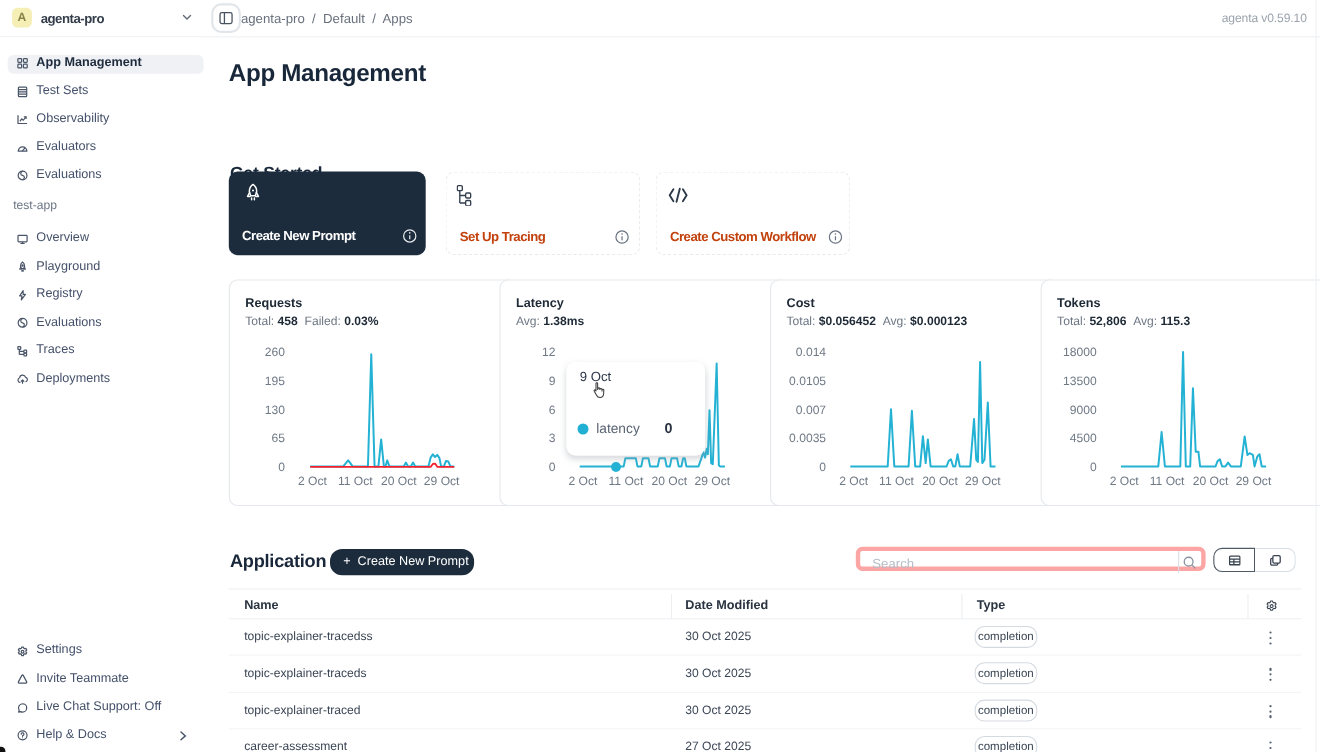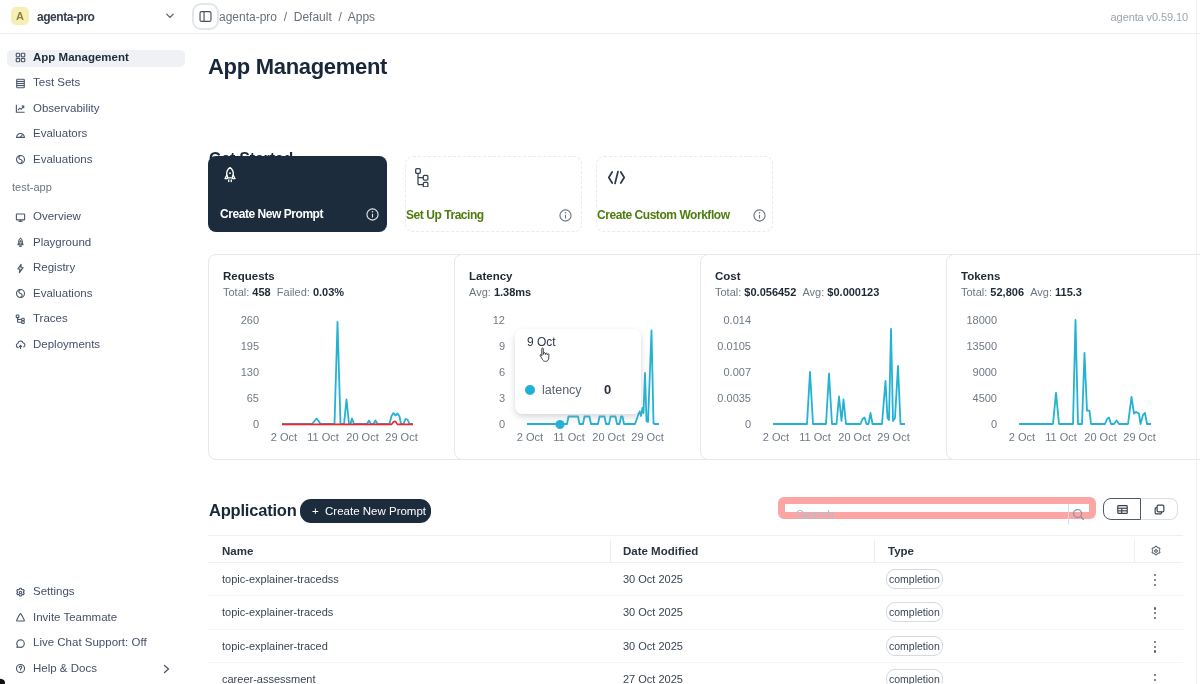--- a/index.html
+++ b/index.html
@@ -23,37 +23,37 @@
 .nav-lb { position:absolute; left:33px; top:2px; font-size:11.5px; color:#44506a; white-space:nowrap; }
 .nav-item.sel .nav-lb { color:#1e2b3d; font-weight:bold; }
 #grp-label { position:absolute; left:12px; top:147px; font-size:11px; color:#6b7685; }
 .chart { position:absolute; left:0; top:0; }
 .chart text { font-family:"Liberation Sans", sans-serif; font-size:11px; fill:#6f7985; }
 
 #main { position:absolute; left:185px; top:34px; width:1015px; height:650px; }
 h1.title { position:absolute; left:23px; top:20px; font-size:22px; font-weight:bold; color:#19273a; letter-spacing:-0.3px; }
 h2.get-started { position:absolute; left:24px; top:83px; font-size:16px; font-weight:bold; color:#19273a; letter-spacing:-0.2px;margin-top:33px; }
 .gs-card { position:absolute; top:122px; width:177px; height:76px; border-radius:8px; background:#fff; border:1px dashed #e8eaee; }
-.gs-card .lbl { position:absolute; left:0; top:51px; font-size:12px; font-weight:bold; color:#4d7c0f; white-space:nowrap; letter-spacing:-0.45px; }
+.gs-card .lbl { position:absolute; left:12px; top:51px; font-size:12px; font-weight:bold; color:#c2410c; white-space:nowrap; letter-spacing:-0.45px; }
 .gs-card .info { position:absolute; left:153px; top:52px; }
 #gs1 { left:23px; width:179px; background:#1c2c3d; border:none; }
 #gs1 .lbl { left:12px; } #gs1 .info { left:158px; } #gs3 .info { left:156px; }
 #gs1 .lbl { color:#fff; }
 #gs2 { left:220px; }
 #gs3 { left:411px; }
 
 .st-card { position:absolute; top:220px; width:263px; height:206px; background:#fff; border:1px solid #e5e8ec; border-radius:8px; }
 .st-card .t { position:absolute; left:14px; top:15px; font-size:11.5px; font-weight:bold; color:#1e2936; }
 .st-card .sub { position:absolute; left:14px; top:31px; font-size:11px; color:#6c7683; }
 .st-card .sub b { color:#1e2936; }
 #st1 { left:23px; } #st2 { left:269px; } #st3 { left:515px; } #st4 { left:761px; }
 
 h2.apps { position:absolute; left:24px; top:467px; font-size:16.5px; font-weight:bold; color:#19273a; letter-spacing:-0.2px; }
 #new-btn { position:absolute; left:115px; top:465px; width:131px; height:24px; border-radius:11px; background:#1c2c3d; color:#fff; font-size:11.5px; text-align:center; line-height:24px; padding-left:7px; }
-#search { position:absolute; left:593px; top:463px; width:318px; height:22px; border:7px solid #fca5a5; border-radius:6px; background:#fff; }
+#search { position:absolute; left:593px; top:463px; width:318px; height:22px; border:4px solid #fca5a5; border-radius:6px; background:#fff; }
 #search .ph { position:absolute; left:11px; top:4px; font-size:12px; color:#b6bcc6; }
 #search .sep { position:absolute; right:20px; top:0; width:1px; height:20px; background:#d9dee4; }
 #toggle { position:absolute; left:918px; top:464px; height:22px; }
 #tg-l { position:absolute; left:0; top:0; width:38px; height:22px; border:1.5px solid #4f5a67; border-radius:8px 0 0 8px; background:#fff; }
 #tg-r { position:absolute; left:38px; top:0; width:37px; height:22px; border:1px solid #d9dee4; border-left:none; border-radius:0 8px 8px 0; background:#fff; }
 
 #tbl { position:absolute; left:23px; top:501px; width:975px; }
 .thead { position:relative; height:28px; border-top:1px solid #eef0f3; border-bottom:1px solid #eef0f3; }
 .th { position:absolute; top:0; height:30px; line-height:30px; font-size:11.5px; font-weight:bold; color:#2a3441; }
 .colsep { position:absolute; top:4px; width:1px; height:22px; background:#eceef1; }

